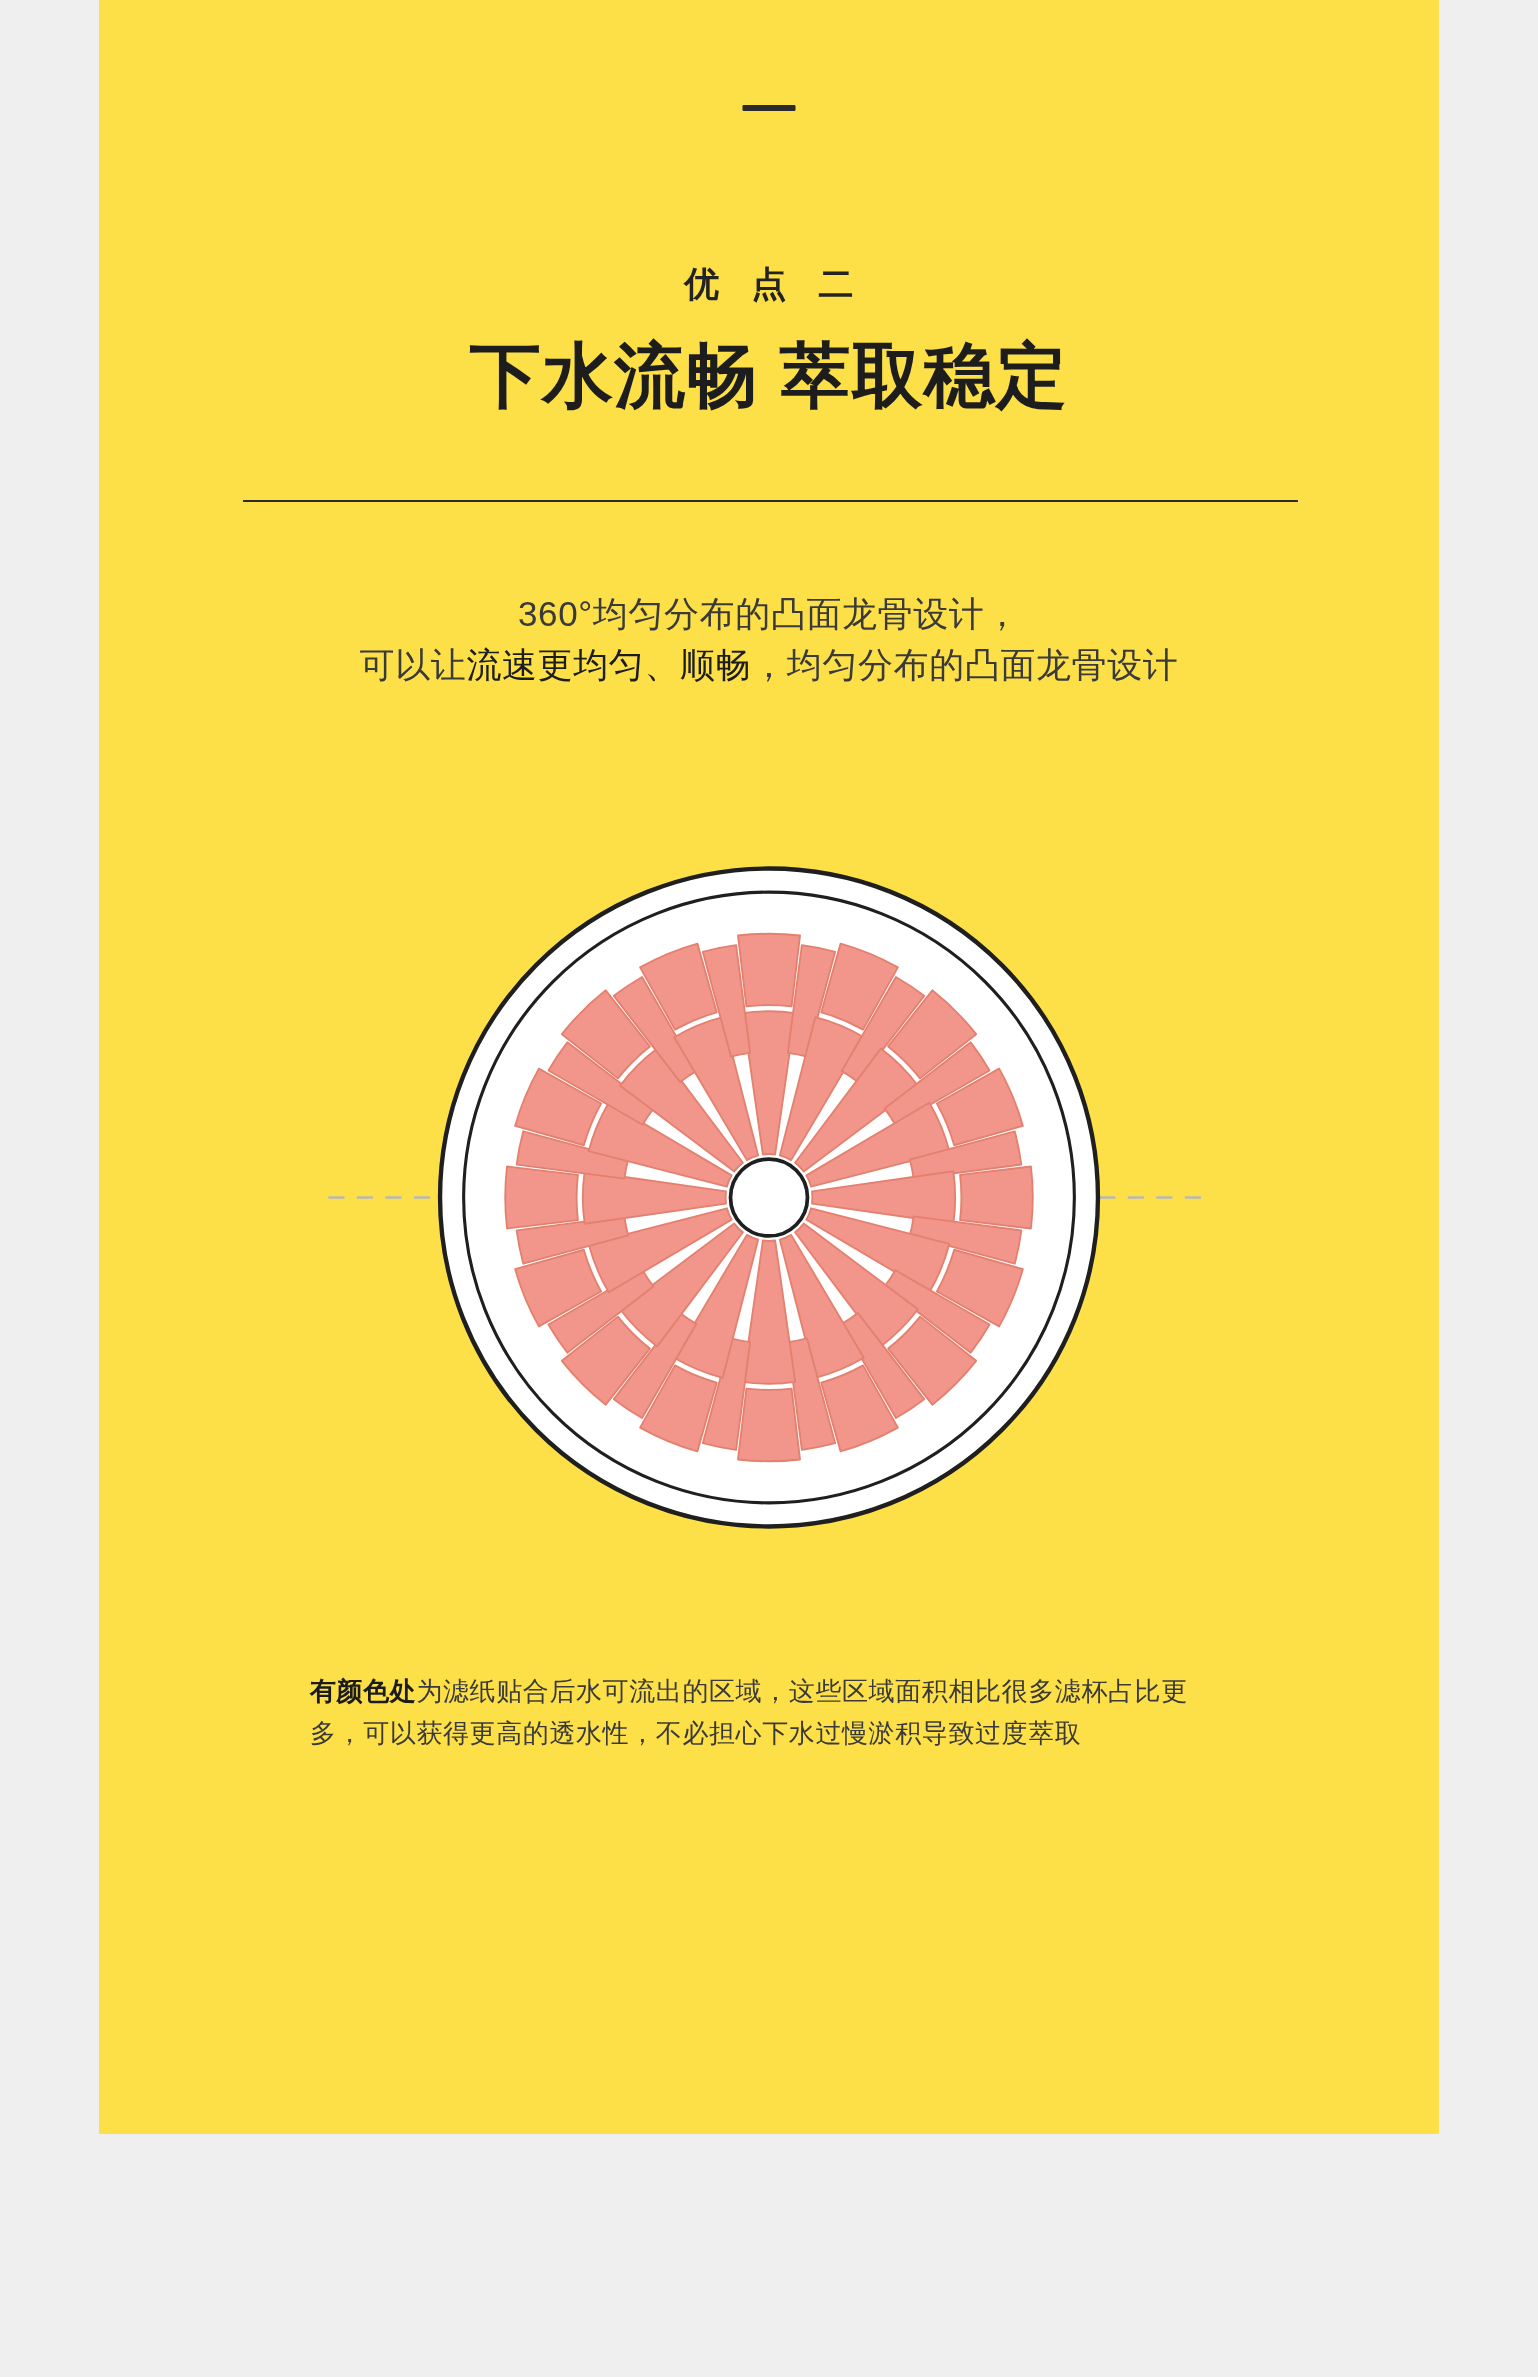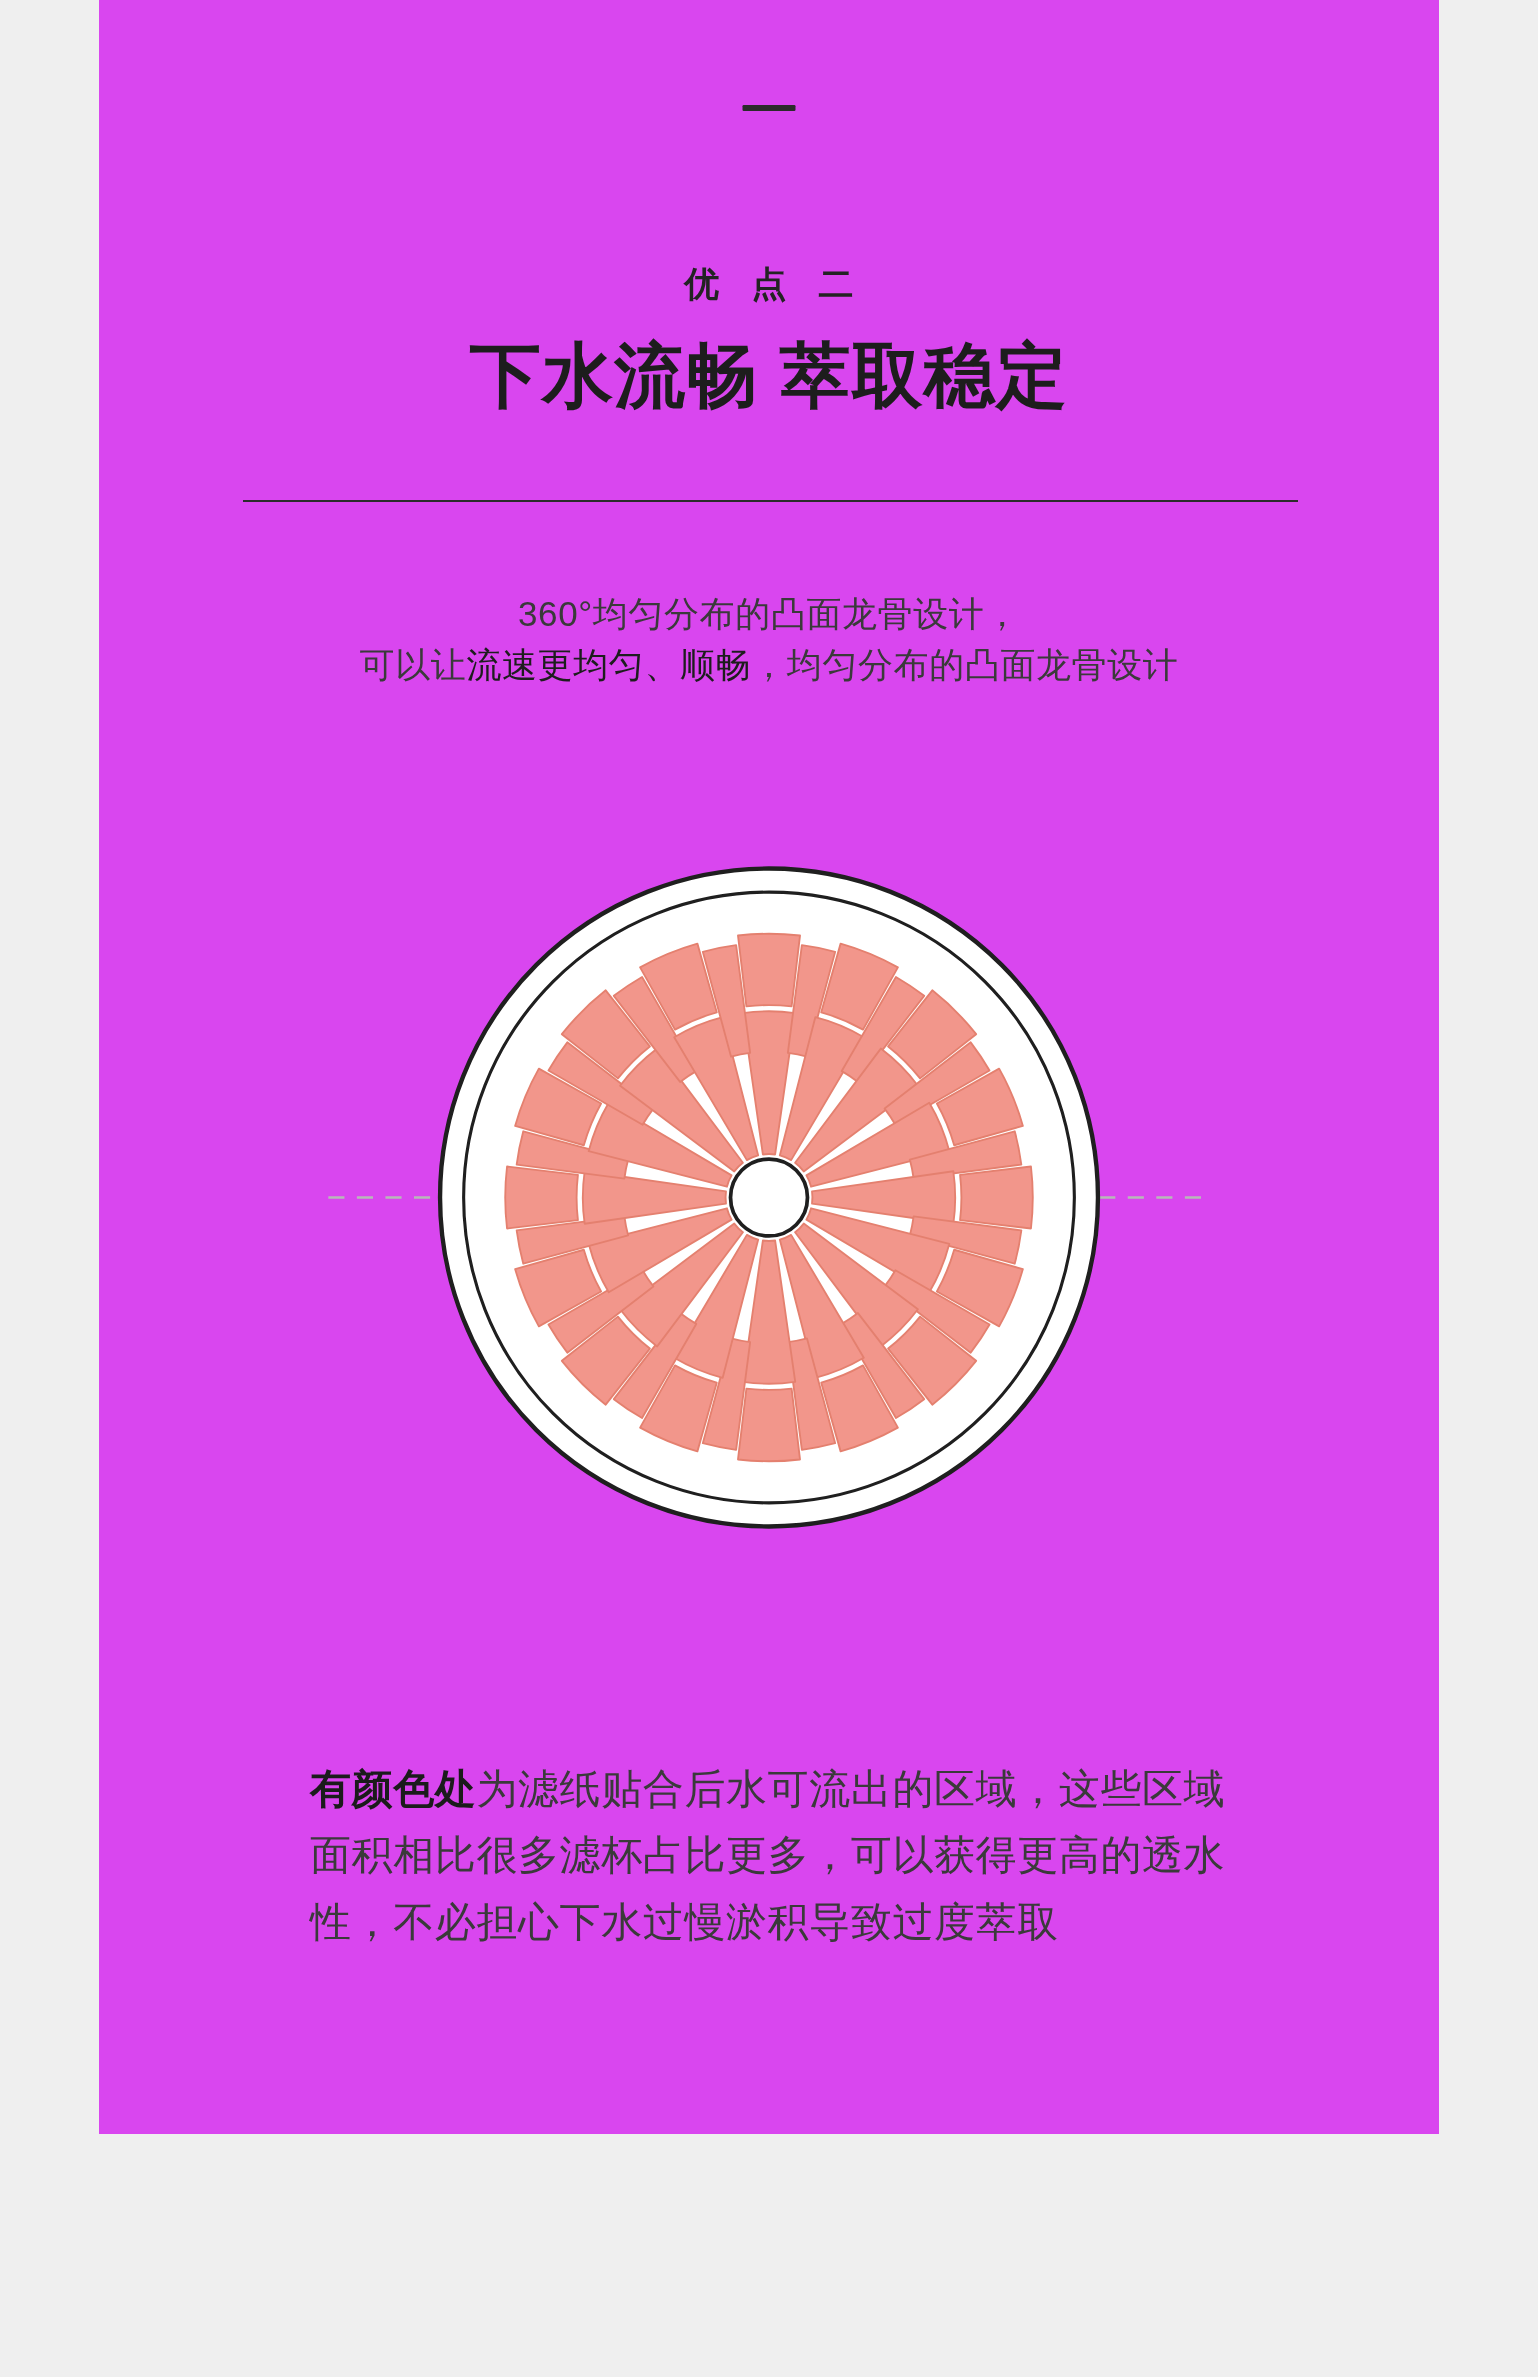--- a/index.html
+++ b/index.html
@@ -12,21 +12,21 @@
     height: 2377px;
     font-family: "Liberation Sans", sans-serif;
     -webkit-font-smoothing: antialiased;
   }
   .page {
     position: absolute;
     left: 99px;
     top: 0;
     width: 1340px;
     height: 2134px;
-    background: #d946ef;
+    background: #fde047;
   }
   .top-dash {
     position: absolute;
     left: 50%;
     transform: translateX(-50%);
     top: 105px;
     width: 53px;
     height: 5.6px;
     background: #2b2b2b;
     border-radius: 1.2px;
@@ -81,23 +81,23 @@
     transform: translateX(-50%);
     top: 825px;
     width: 931px;
     height: 745px;
   }
   .figure svg { display: block; width: 100%; height: 100%; }
 
   .caption {
     position: absolute;
     left: 211px;
-    top: 1756px;
+    top: 1670px;
     width: 918px;
-    font-size: 41px;
+    font-size: 26px;
     line-height: 1.62;
     color: #3a3a3a;
     letter-spacing: 0.6px;
   }
   .caption .strong { font-weight: bold; color: #1b1b1b; }
 </style>
 </head>
 <body>
 
 <div class="page">

